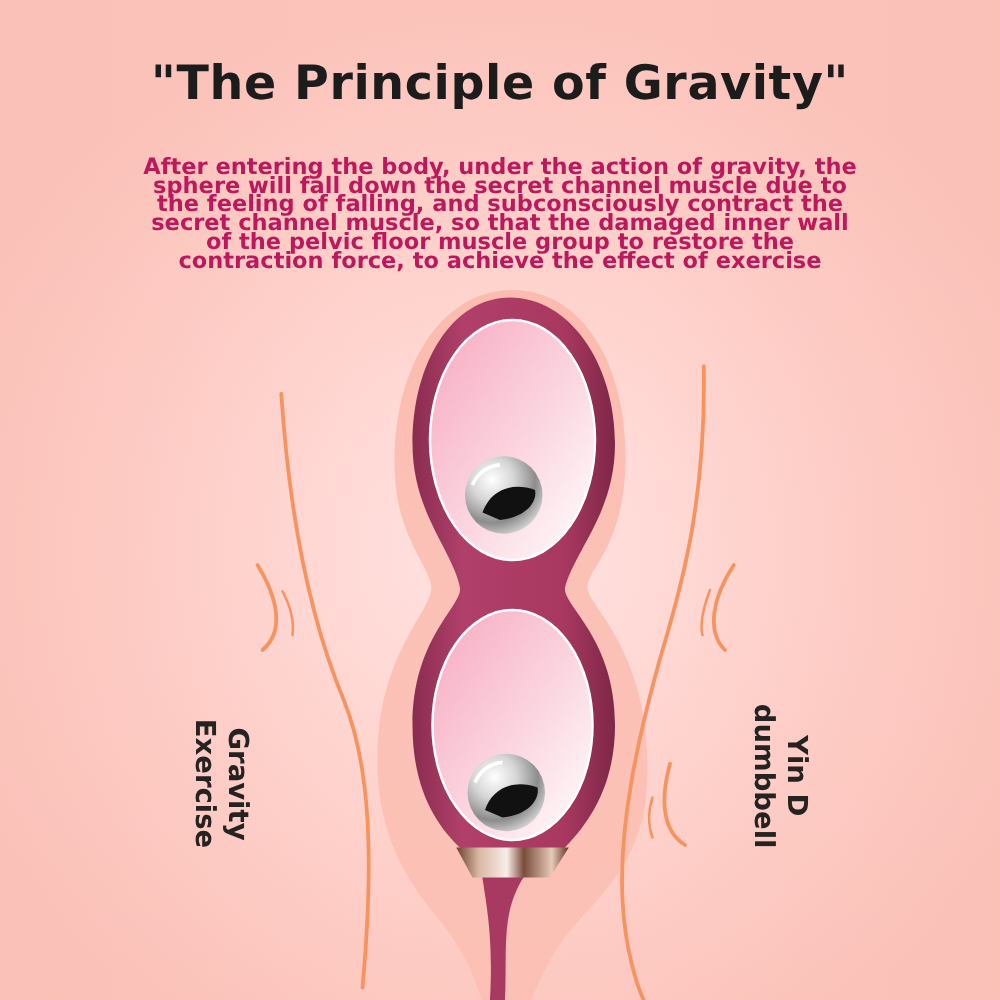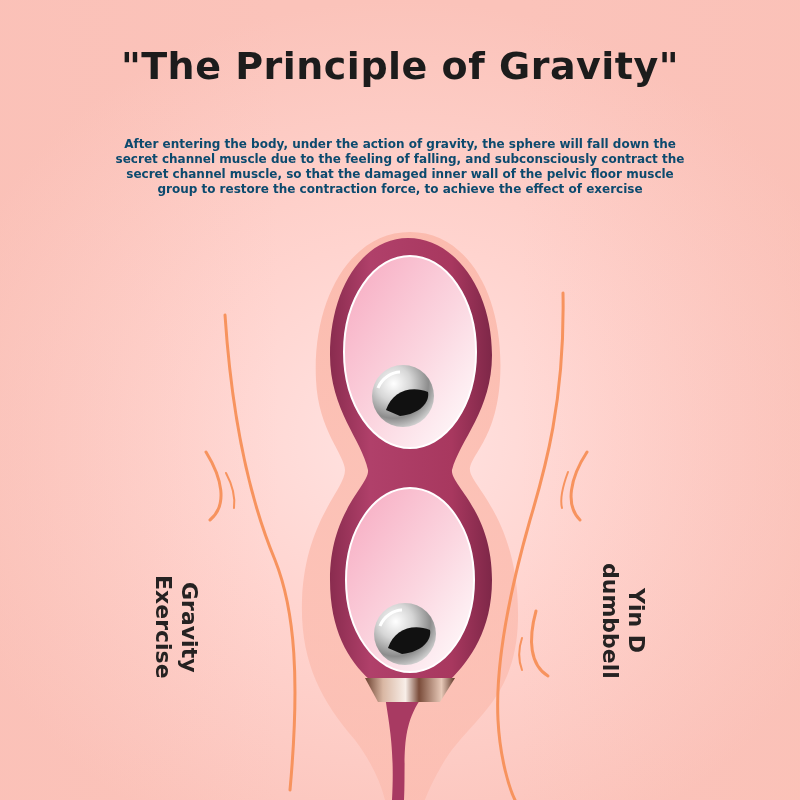--- a/index.html
+++ b/index.html
@@ -4,22 +4,22 @@
 <style>
   html, body { margin:0; padding:0; }
   body { width:800px; height:800px; overflow:hidden; position:relative;
          font-family:"DejaVu Sans", sans-serif; }
   .bg { position:absolute; inset:0;
         background: radial-gradient(ellipse 60% 55% at 50% 55%, #ffe3e2 0%, #ffd4cf 45%, #fbc3ba 100%); }
   .bg2 { position:absolute; inset:0;
          background: linear-gradient(90deg, rgba(250,190,180,0.35) 0%, rgba(255,230,228,0) 35%, rgba(255,230,228,0) 65%, rgba(250,190,180,0.35) 100%); }
   .title { position:absolute; top:44px; left:0; width:800px; text-align:center;
            font-size:38px; font-weight:bold; color:#1c1c1c; letter-spacing:0.5px; }
-  .desc { position:absolute; top:137px; left:110px; width:580px; text-align:center;
-          font-size:12px; font-weight:bold; line-height:15px; color:#0c4a6e; }
+  .desc { position:absolute; top:126px; left:110px; width:580px; text-align:center;
+          font-size:18px; font-weight:bold; line-height:15px; color:#be185d; }
   .vlabel { position:absolute; font-size:22px; font-weight:bold; color:#252222;
             writing-mode:vertical-rl; line-height:26px; text-align:center; }
   .vlabel-left { left:148px; top:572px; }
   .vlabel-right { left:595px; top:556px; }
   svg.art { position:absolute; left:0; top:0; }
 </style>
 </head>
 <body>
 
 <div class="bg"></div>

